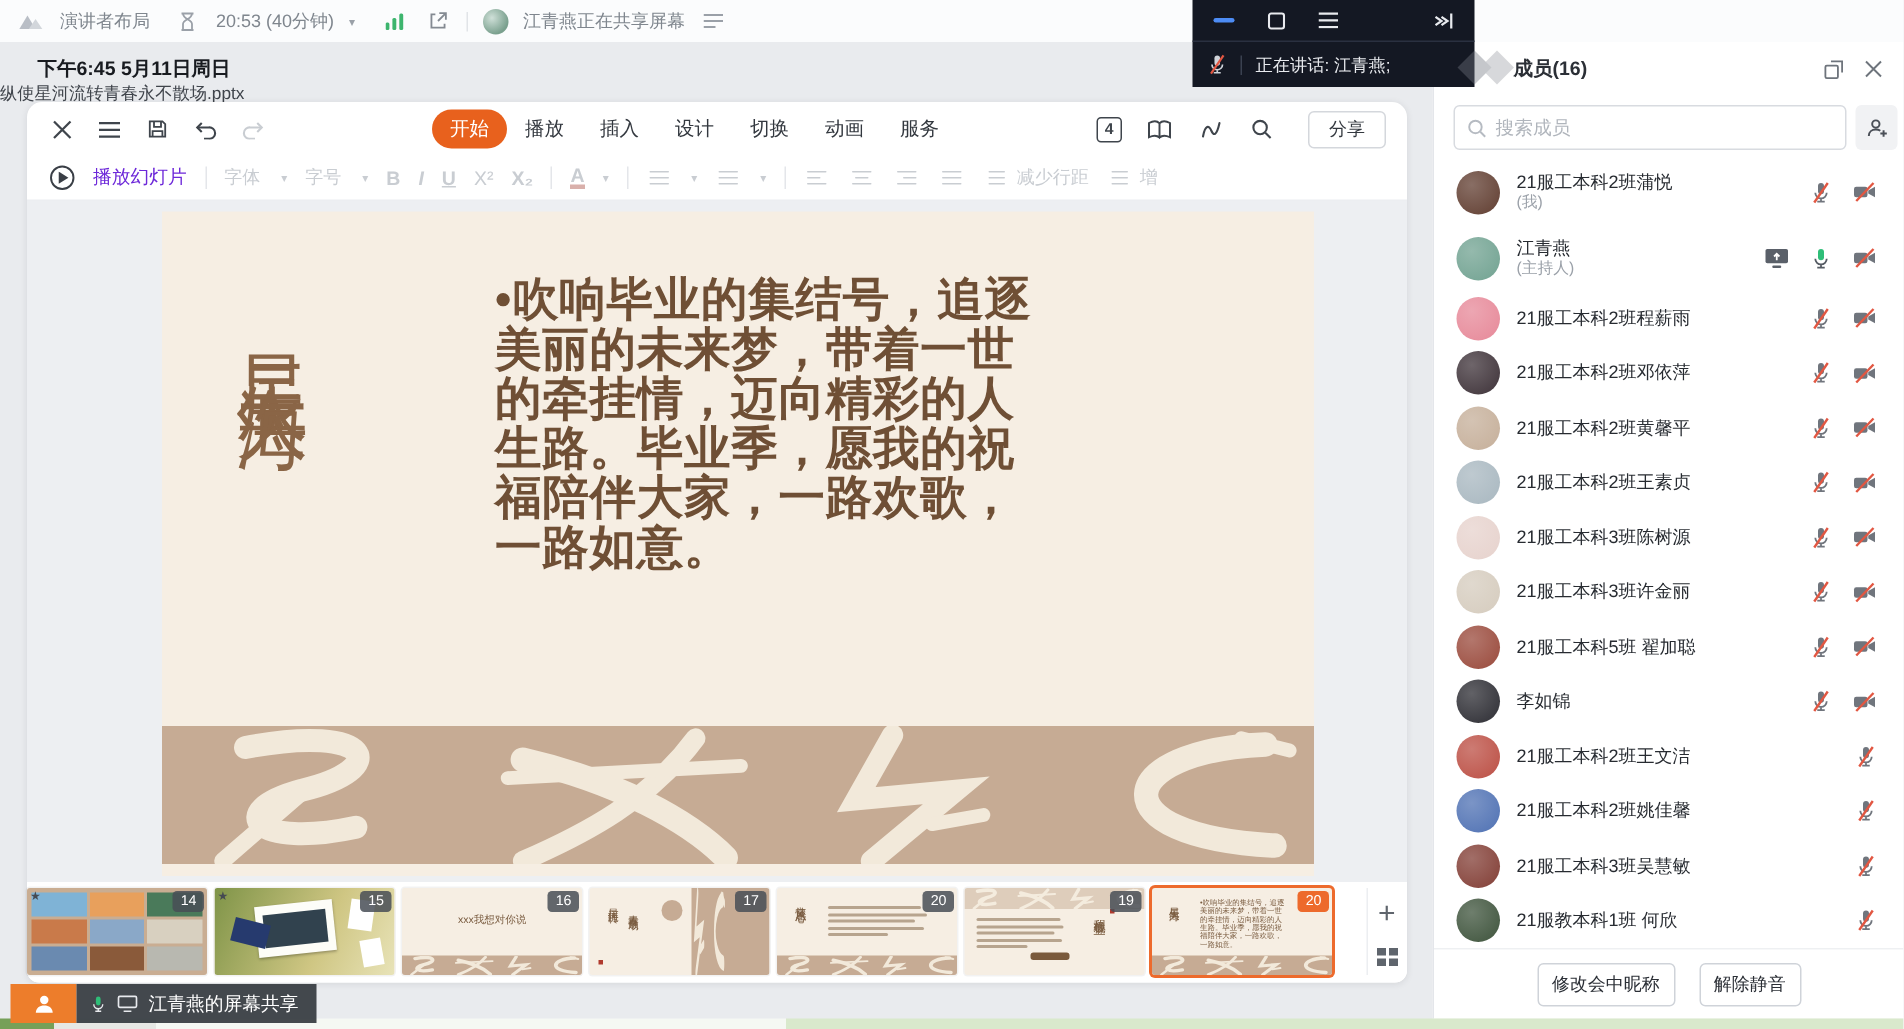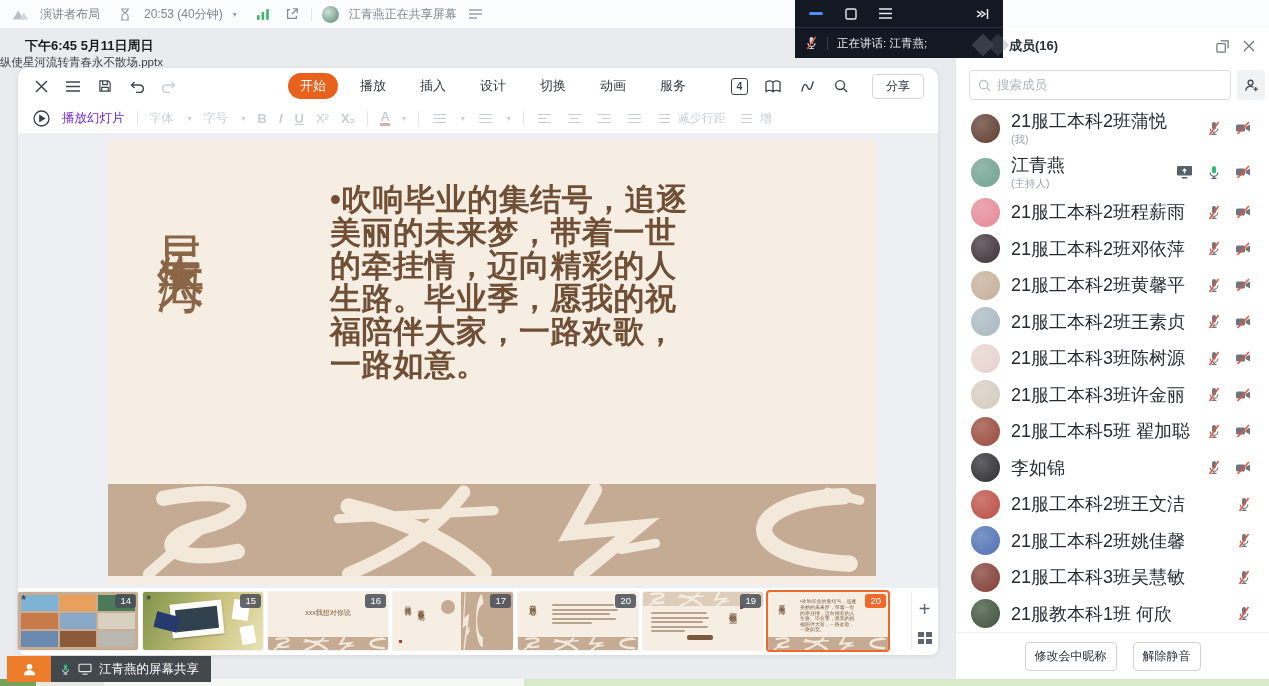--- a/index.html
+++ b/index.html
@@ -17,21 +17,21 @@
   
   .shared { position:absolute; left:0; top:28px; width:955px; height:651px; background:#e9ebee; }
   .date-txt { position:absolute; left:25px; top:9px; font-size:13px; font-weight:bold; color:#181b20; }
   .file-title { position:absolute; left:0; top:27px; width:920px; font-size:11.5px; color:#3f444b; }
 
   .wps { position:absolute; left:18px; top:40px; width:920px; height:587px; background:#ffffff; border-radius:10px 10px 8px 8px; box-shadow:0 1px 5px rgba(40,44,50,.10); }
   .tbar1 { position:absolute; left:0; top:0; width:100%; height:36px; display:flex; align-items:center; padding:0 14px; gap:14px; }
   .tbar2 { position:absolute; left:0; top:36px; width:100%; height:30px; display:flex; align-items:center; padding:0 14px; gap:12px; border-bottom:1px solid #eceef1; }
   .t-ic { width:18px; height:18px; display:flex; align-items:center; justify-content:center; color:#3f454c; }
   .t-ic.dis { color:#c9cdd2; }
-  .tabs { display:flex; align-items:center; gap:10px; margin-left:96px; }
+  .tabs { display:flex; align-items:center; margin-left:96px; }
   .tab { font-size:13px; color:#33383f; padding:4px 12px; border-radius:14px; white-space:nowrap; }
   .tab.active { background:#e8611d; color:#fff; }
   .share-btn { font-size:12px; color:#33383f; border:1px solid #d4d7dc; border-radius:4px; padding:3px 13px; margin-left:6px; white-space:nowrap; }
   .right-ics { display:flex; align-items:center; gap:16px; margin-left:auto; }
   .pg4 { width:17px; height:17px; border:1.6px solid #3f454c; border-radius:3px; font-size:10.5px; font-weight:bold; color:#3f454c; display:flex; align-items:center; justify-content:center; }
   .play-lab { font-size:12.5px; color:#6d28d9; white-space:nowrap; }
   .sel-dis { font-size:12px; color:#c9cdd2; white-space:nowrap; display:flex; align-items:center; gap:14px; }
   .fmt { font-size:13px; color:#c9cdd2; font-weight:bold; }
   .fmt i { font-style:italic; }
   .v-div { width:1px; height:15px; background:#e4e6ea; }
@@ -61,21 +61,21 @@
   .plus { font-size:20px; color:#5f656d; line-height:1; font-weight:300; }
   .task-strip { position:absolute; left:0; top:679px; width:1269px; height:7px; z-index:40; display:flex; }
 
   
   .share-pill { position:absolute; left:7px; top:628px; height:26px; display:flex; z-index:45; }
   .sp-person { width:44px; background:#ed7d2b; display:flex; align-items:center; justify-content:center; }
   .sp-dark { background:rgba(52,57,63,.92); display:flex; align-items:center; gap:7px; padding:0 12px 0 9px; }
   .sp-txt { color:#fff; font-size:12.5px; white-space:nowrap; }
 
   
-  .overlay { position:absolute; left:795px; top:0; width:208px; z-index:20; }
+  .overlay { position:absolute; left:795px; top:0; width:188px; z-index:20; }
   .ov-r1 { height:28px; background:#141823; display:flex; align-items:center; gap:22px; padding:0 14px; border-bottom:1px solid #2a3040; }
   .ov-r2 { height:30px; background:#141823; display:flex; align-items:center; gap:9px; padding:0 10px; }
   .ov-min { width:14px; height:3px; border-radius:2px; background:#4d8cf5; }
   .ov-txt { color:#e8eaee; font-size:11.5px; white-space:nowrap; }
   .ov-div { width:1px; height:13px; background:#3a4150; }
   .ov-right { margin-left:auto; }
   .wm { position:absolute; left:975px; top:34px; width:44px; height:22px; z-index:21; opacity:.4; }
   .wm i { position:absolute; width:16px; height:16px; background:#70767f; transform:rotate(45deg); top:3px; }
 
   
@@ -88,21 +88,21 @@
   .p-head-ics { margin-left:auto; display:flex; gap:14px; align-items:center; color:#6e747c; }
   .p-search { position:absolute; left:13px; top:42px; width:262px; height:30px; border:1px solid #d8dbe0; border-radius:4px; display:flex; align-items:center; gap:6px; padding:0 8px; background:#fff; }
   .p-search input { border:none; outline:none; font-size:12.5px; color:#333; width:100%; background:transparent; }
   .p-search input::placeholder { color:#b0b5bc; }
   .p-add { position:absolute; left:281px; top:42px; width:28px; height:30px; background:#f1f2f4; border-radius:4px; display:flex; align-items:center; justify-content:center; }
   .p-list { position:absolute; left:0; top:78px; width:100%; bottom:46px; overflow:hidden; }
   .m-row { display:flex; align-items:center; padding:0 18px 0 15px; }
   .m-row.tall { height:44px; } .m-row.short { height:36.5px; }
   .m-avatar { width:29px; height:29px; border-radius:50%; flex:0 0 29px; margin-right:11px; }
   .m-names { display:flex; flex-direction:column; line-height:1.25; min-width:0; }
-  .m-name { font-size:18px; color:#272b31; white-space:nowrap; }
+  .m-name { font-size:12px; color:#272b31; white-space:nowrap; }
   .m-sub { font-size:10.5px; color:#9ba1a9; }
   .m-icons { margin-left:auto; display:flex; gap:14px; align-items:center; }
   .p-foot { position:absolute; left:0; bottom:0; width:100%; height:46px; background:#fff; display:flex; justify-content:center; align-items:center; gap:16px; box-shadow:0 -1px 0 #eef0f2; }
   .p-btn { font-size:12px; color:#2b2f36; border:1px solid #cfd3d9; border-radius:4px; padding:5px 9px; background:#fff; white-space:nowrap; }
 </style>
 </head>
 <body>
 
 <svg width="0" height="0" style="position:absolute">
   <symbol id="callig" viewBox="0 0 760 90" preserveAspectRatio="none">

